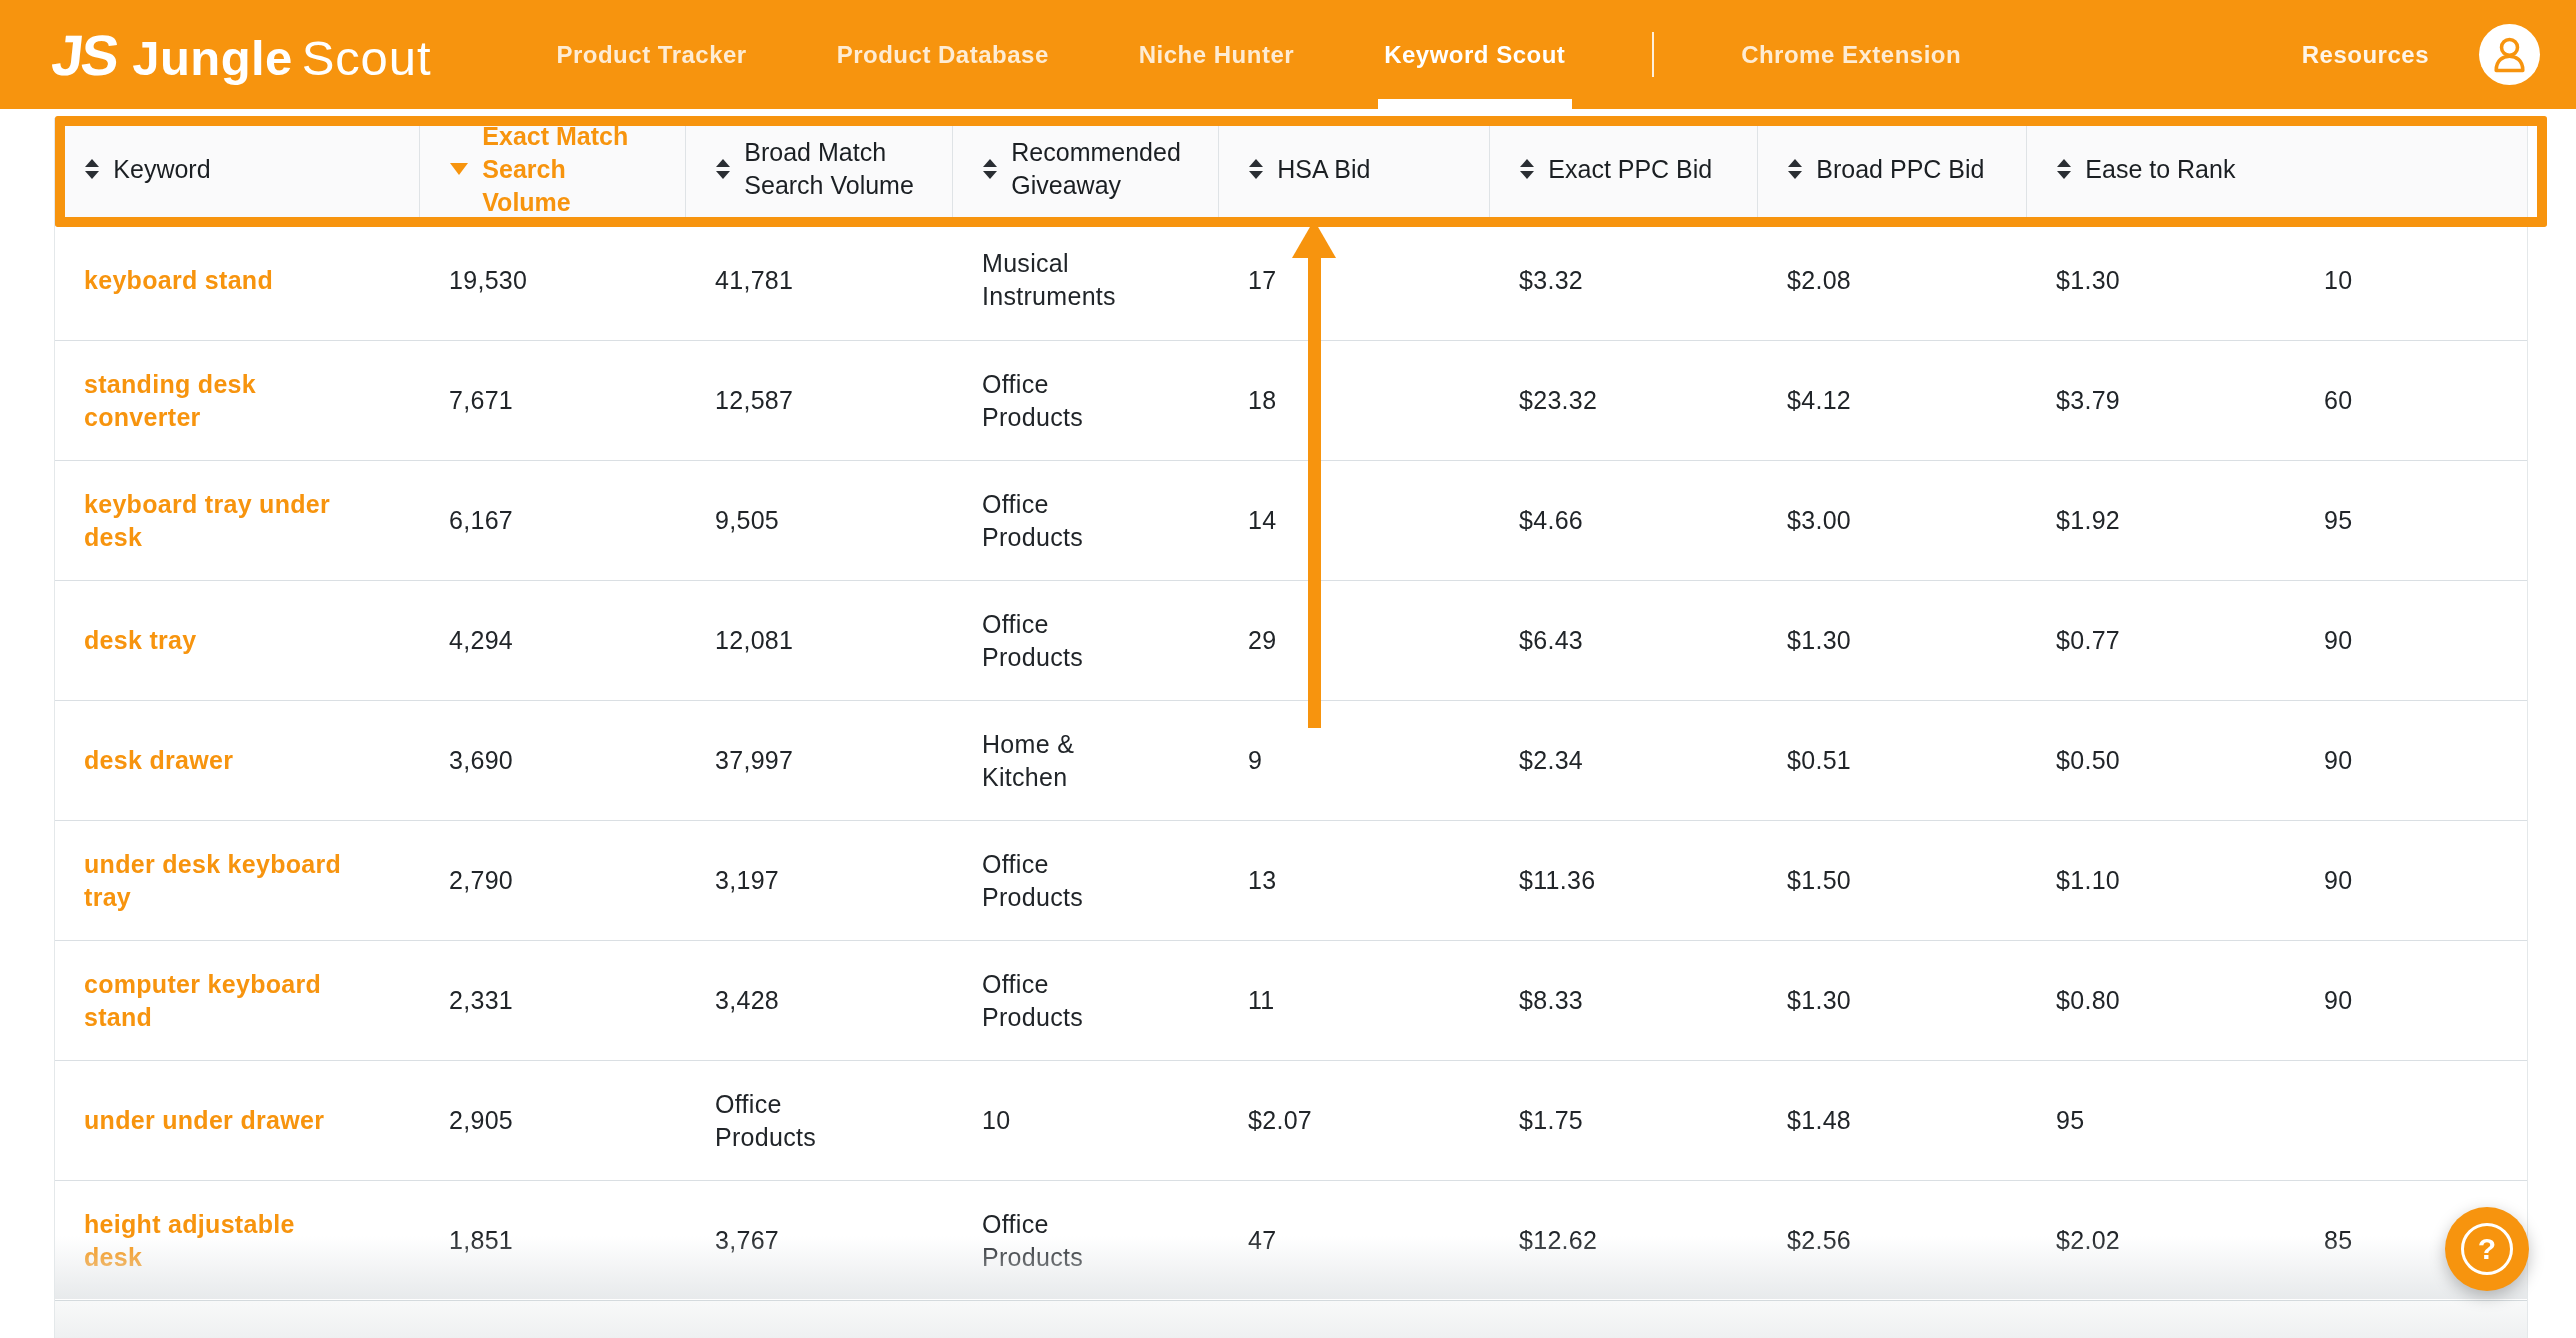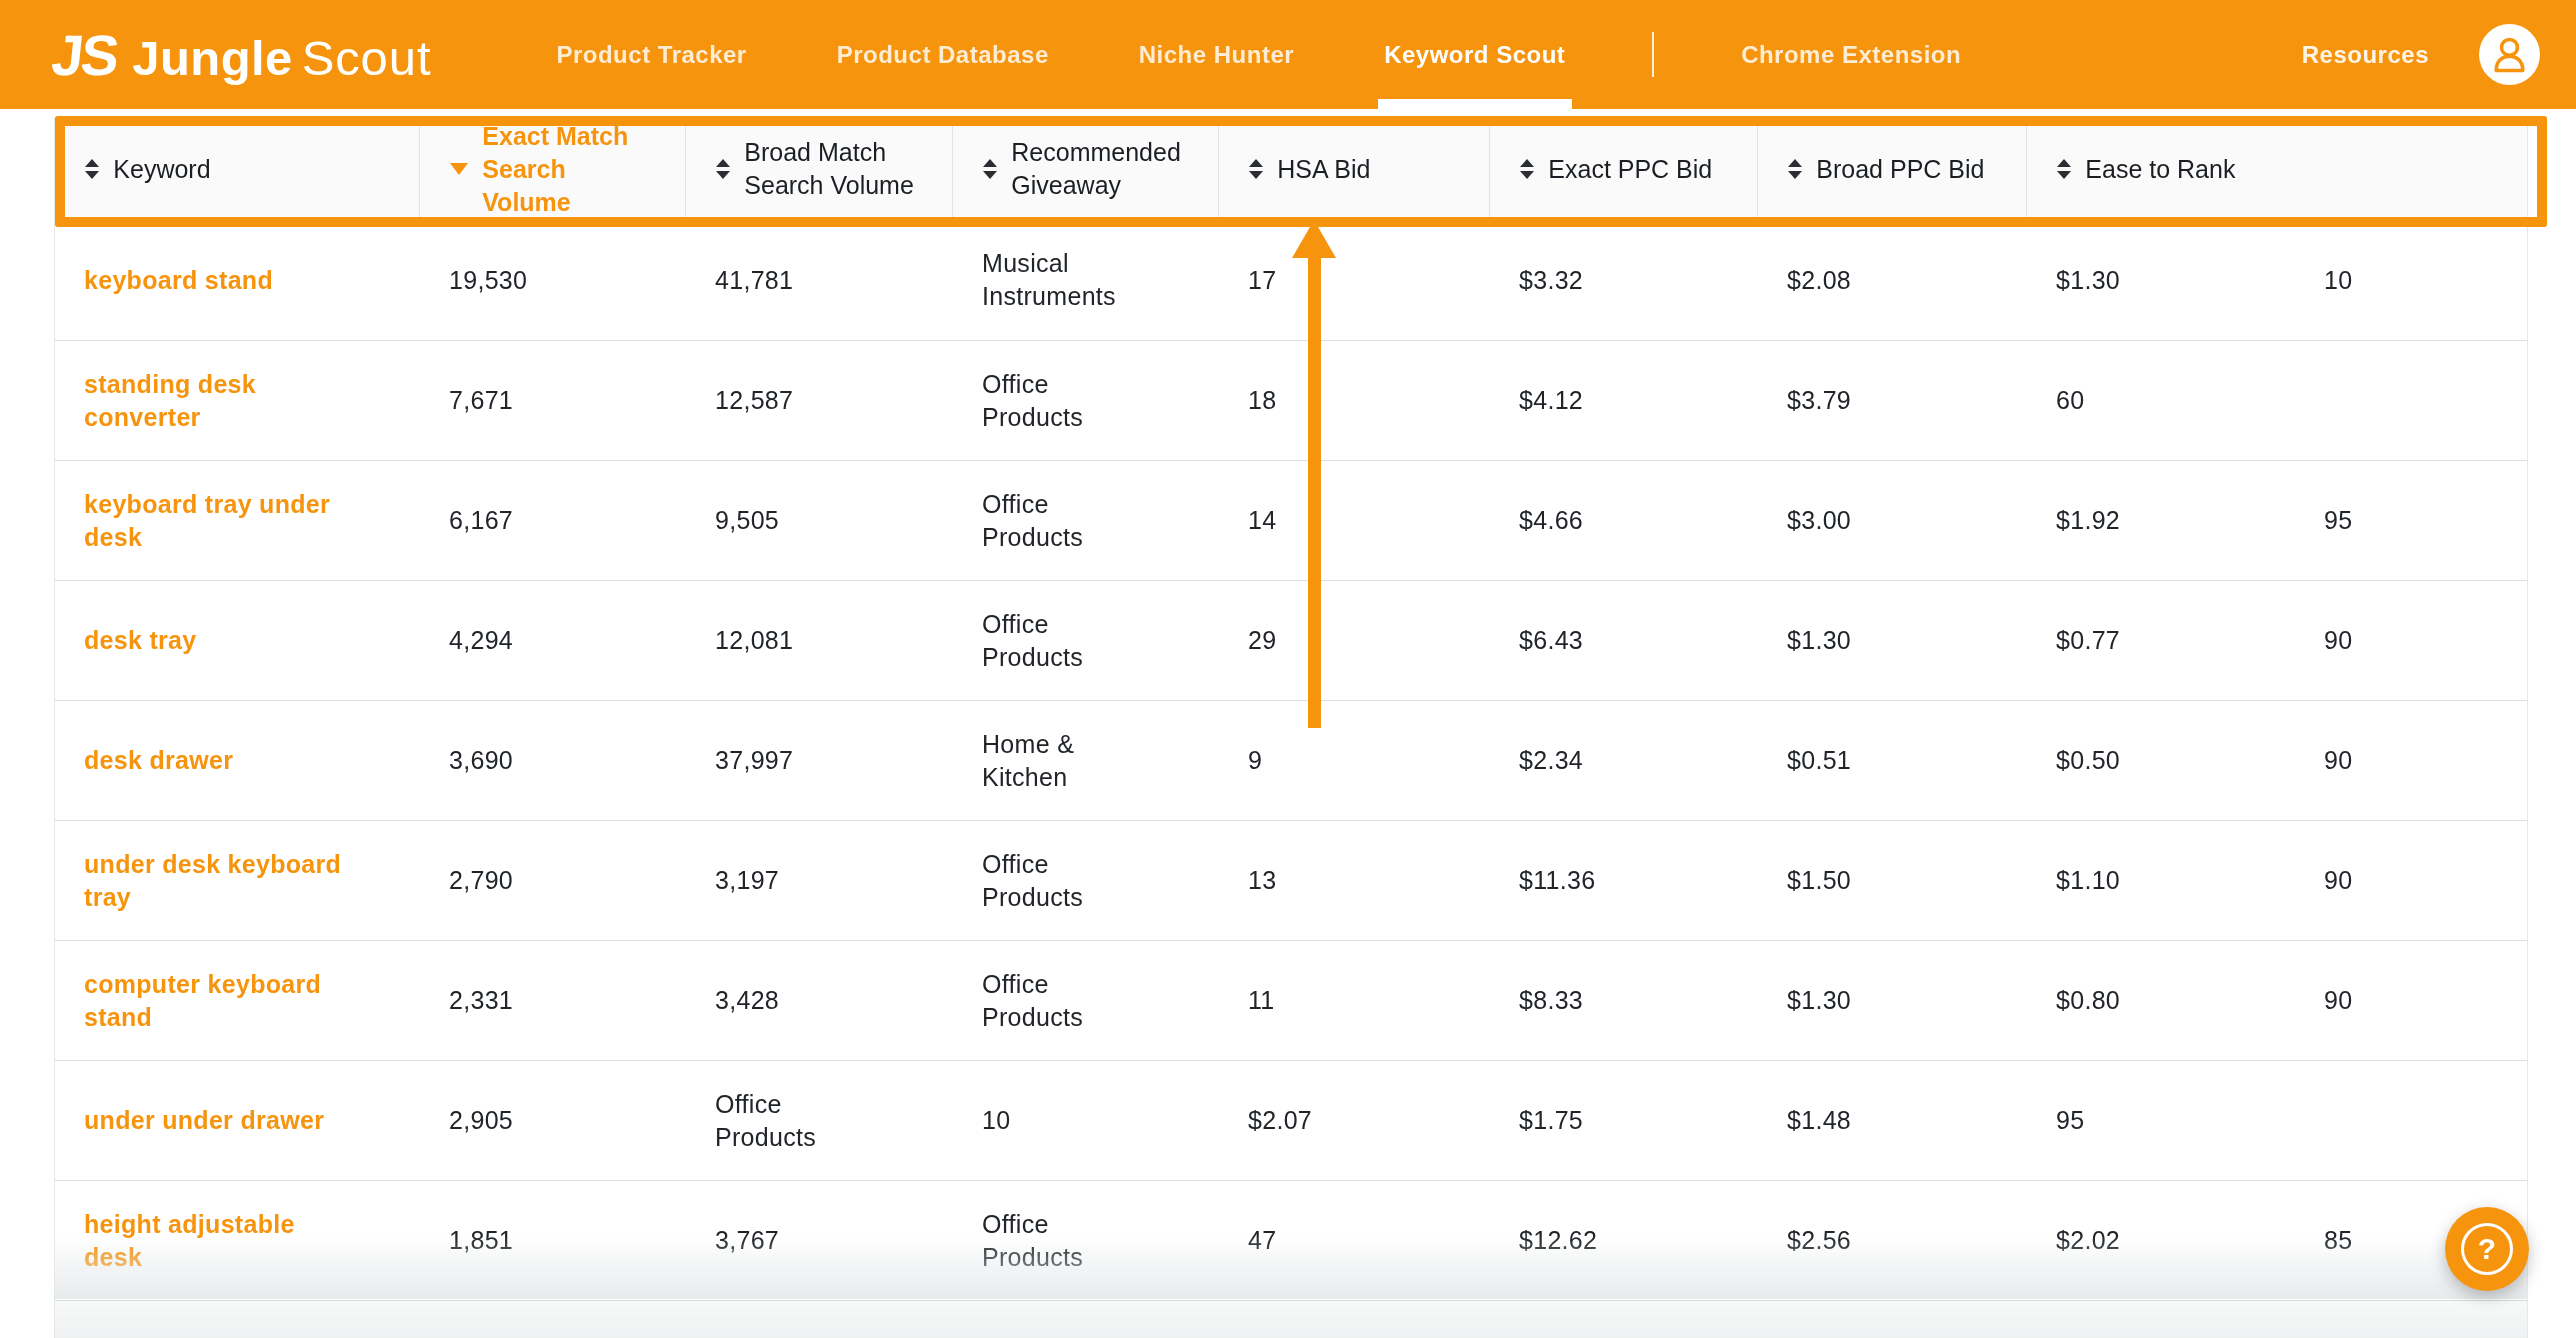--- a/index.html
+++ b/index.html
@@ -186,20 +186,21 @@
   <div class="grid-row row">
     <div class="cell cell-keyword">
           <span class="kw-link">standing desk converter</span>
         </div>
     <div class="cell">7,671</div>
     <div class="cell">12,587</div>
     <div class="cell">
           <span class="cat-text">Office Products</span>
         </div>
     <div class="cell">18</div>
+    <div class="cell">$23.32</div>
     <div class="cell">$4.12</div>
     <div class="cell">$3.79</div>
     <div class="cell">60</div>
   </div>
 
   <div class="grid-row row">
     <div class="cell cell-keyword">
           <span class="kw-link">keyboard tray under desk</span>
         </div>
     <div class="cell">6,167</div>

